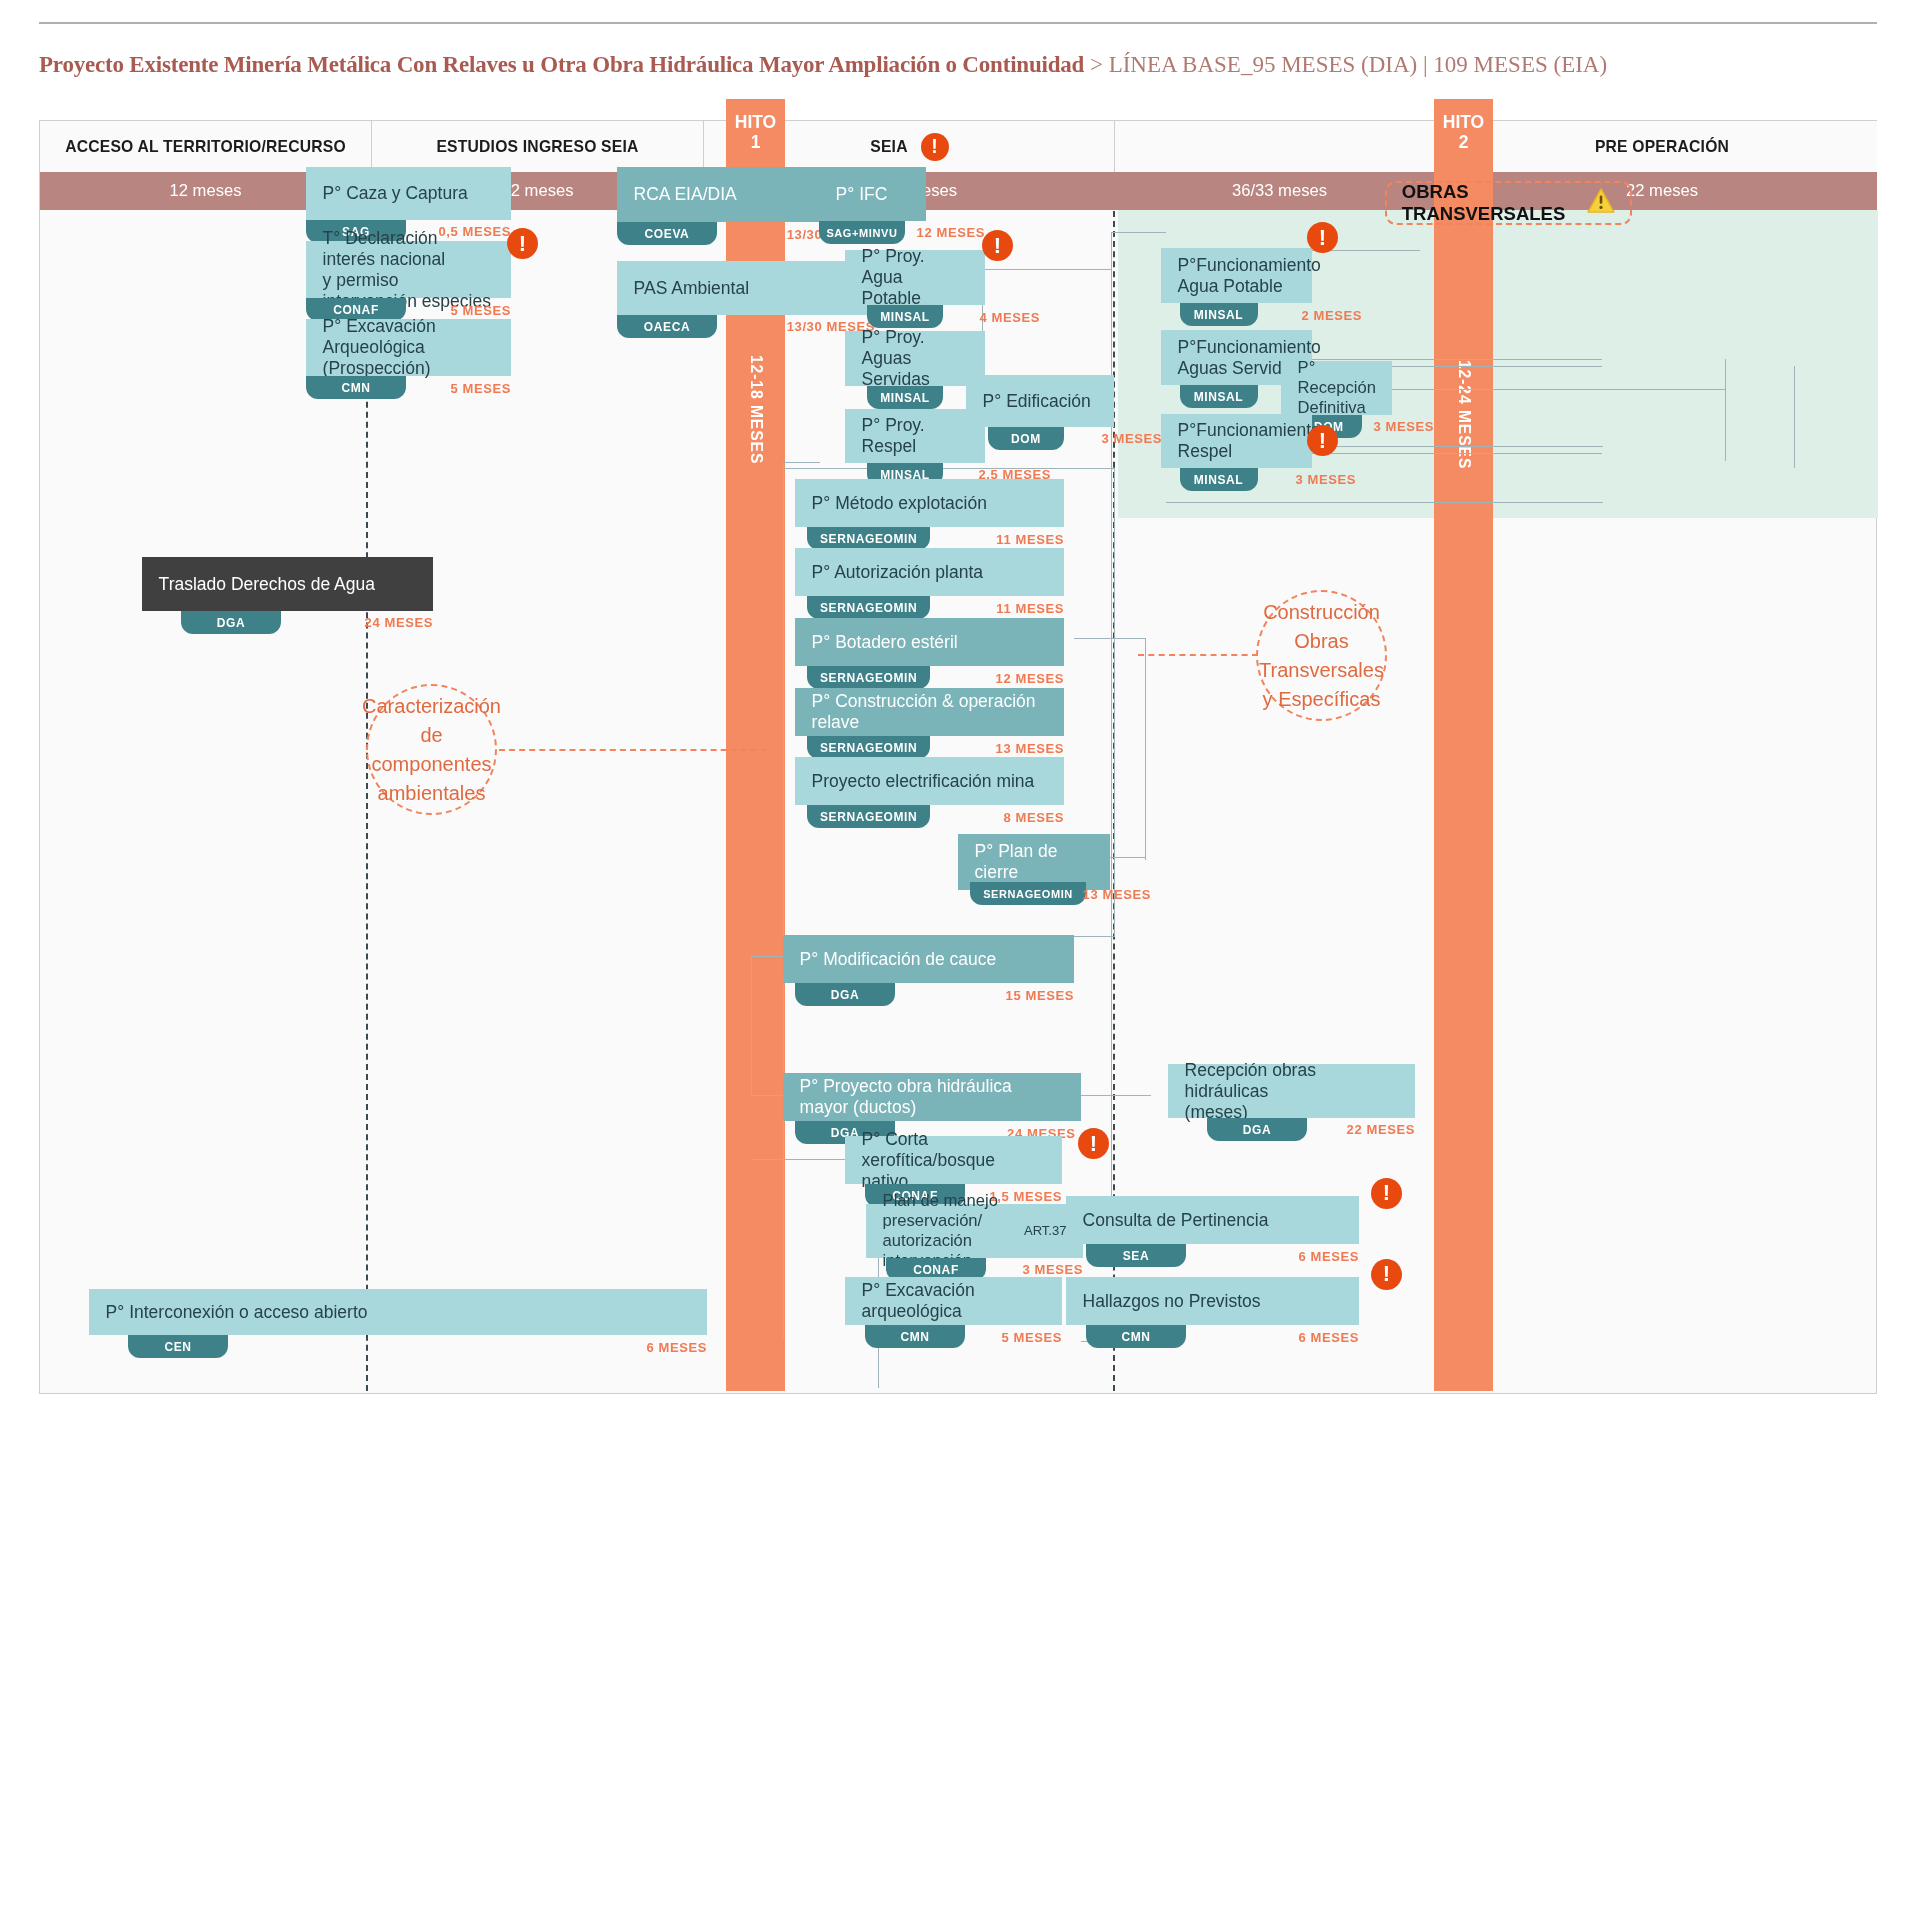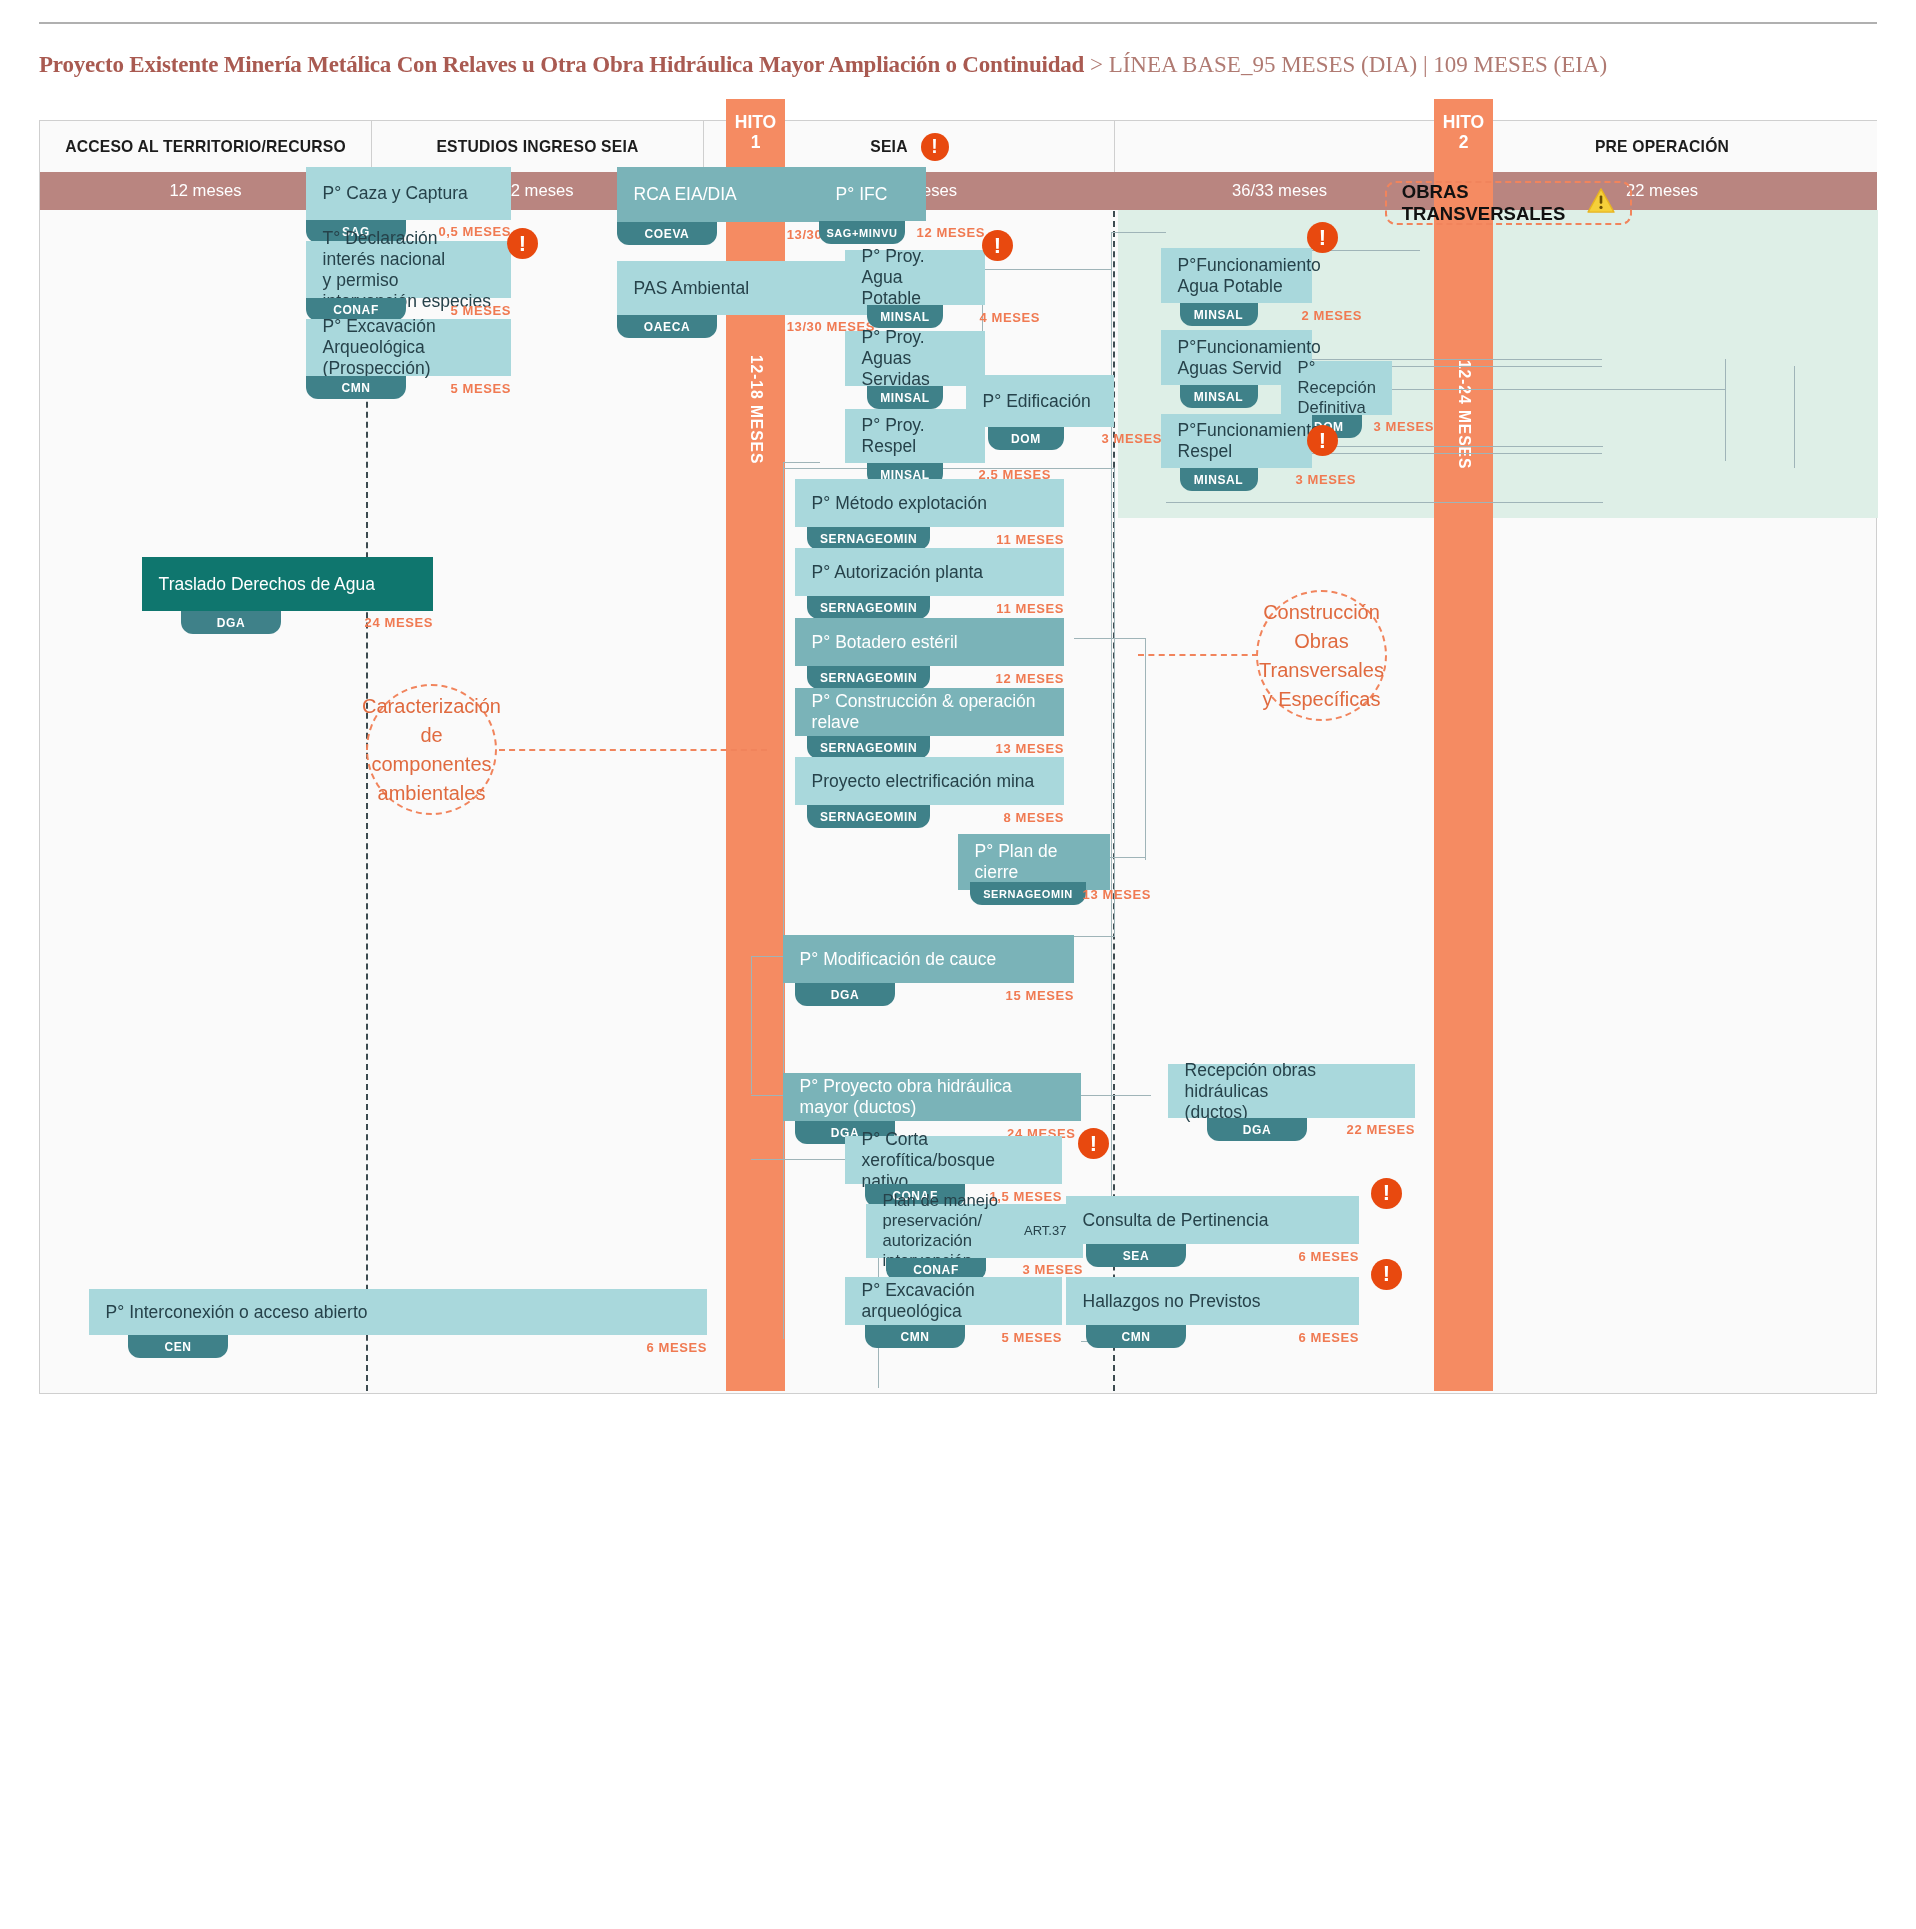--- a/index.html
+++ b/index.html
@@ -173,21 +173,21 @@
     <div class="alert" style="left:201px; top:-13px;">!</div>
   </div>
   <div class="card" style="left:266px; top:198px; width:205px;">
     <div class="body" style="height:57px; background:#a9d8dc; white-space:pre-line;">P° Excavación Arqueológica
 (Prospección)</div>
     <div class="tag" style="top:57px;">CMN</div>
     <div class="dur" style="top:62px;">5 MESES</div>
   </div>
 
   <div class="card dark" style="left:102px; top:436px; width:291px;">
-    <div class="body" style="height:54px; background:#0f766e;">Traslado Derechos de Agua</div>
+    <div class="body" style="height:54px; background:#404040;">Traslado Derechos de Agua</div>
     <div class="tag" style="top:54px; left:39px;">DGA</div>
     <div class="dur" style="top:58px;">24 MESES</div>
   </div>
   <div class="card" style="left:49px; top:1168px; width:618px;">
     <div class="body" style="height:46px; background:#a9d8dc;">P° Interconexión o acceso abierto</div>
     <div class="tag" style="top:46px; left:39px;">CEN</div>
     <div class="dur" style="top:51px;">6 MESES</div>
   </div>
 
   <div class="card dark" style="left:577px; top:46px; width:258px;">
@@ -305,21 +305,21 @@
     <div class="dur" style="top:53px;">15 MESES</div>
   </div>
   <div class="card dark" style="left:743px; top:952px; width:298px;">
     <div class="body" style="height:48px; background:#7ab3b8;">P° Proyecto obra hidráulica mayor (ductos)</div>
     <div class="tag" style="top:48px; left:12px;">DGA</div>
     <div class="dur" style="top:53px; right:5.5px;">24 MESES</div>
     <div class="alert" style="left:295px; top:55px;">!</div>
   </div>
   <div class="card" style="left:1128px; top:943px; width:247px;">
     <div class="body" style="height:54px; background:#a9d8dc; white-space:pre-line;">Recepción obras hidráulicas
-(ductos)</div>
+(meses)</div>
     <div class="tag" style="top:54px; left:39px;">DGA</div>
     <div class="dur" style="top:58px;">22 MESES</div>
   </div>
 
   <div class="card" style="left:805px; top:1015px; width:217px;">
     <div class="body" style="height:48px; background:#a9d8dc;">P° Corta xerofítica/bosque nativo</div>
     <div class="tag" style="top:48px; left:20px;">CONAF</div>
     <div class="dur" style="top:53px;">1,5 MESES</div>
   </div>
   <div class="card" style="left:826px; top:1083px; width:217px;">

